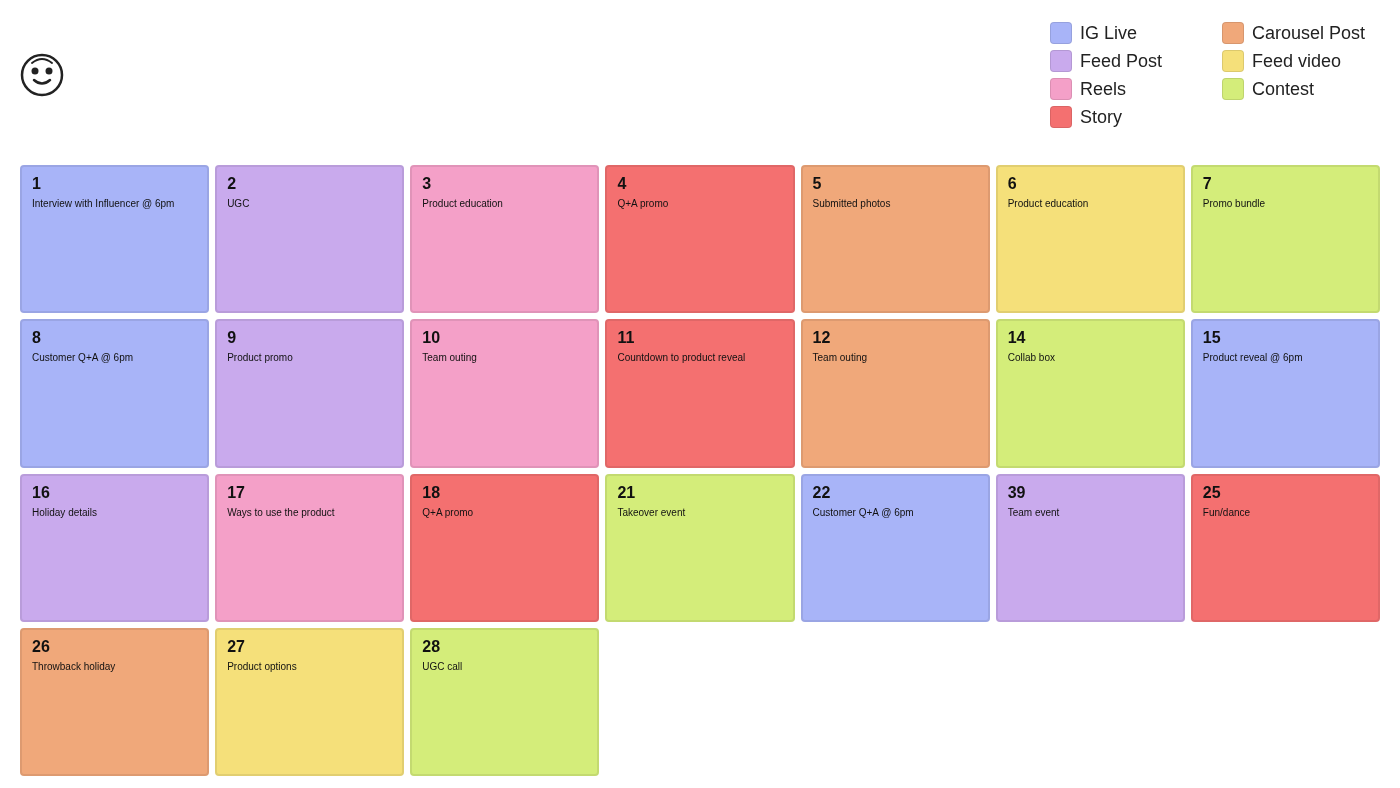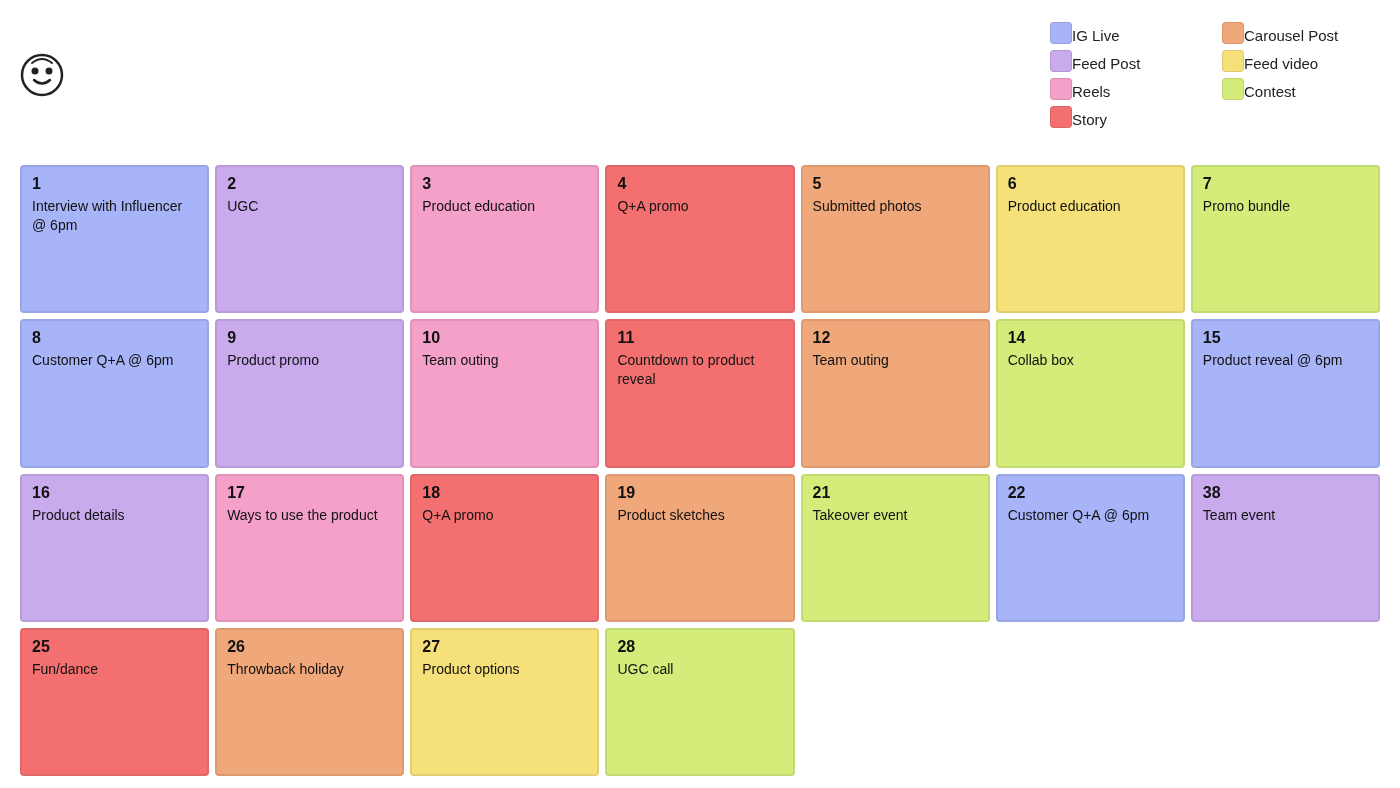--- a/index.html
+++ b/index.html
@@ -65,22 +65,23 @@
       display: grid;
       grid-template-columns: 1fr 1fr;
       grid-template-rows: repeat(3, auto);
       gap: 6px 24px;
       padding: 10px 0;
       min-width: 320px;
     }
 
     .legend-item {
       display: flex;
-      align-items: flex-end;
-      font-size: 15px;
+      align-items: center;
+      gap: 8px;
+      font-size: 18px;
       color: #222;
     }
 
     .legend-color {
       width: 22px;
       height: 22px;
       border-radius: 4px;
       border: 1px solid rgba(0,0,0,0.1);
       flex-shrink: 0;
     }
@@ -112,21 +113,21 @@
     }
 
     .cal-day-num {
       font-size: 16px;
       font-weight: bold;
       color: #111;
       margin-bottom: 4px;
     }
 
     .cal-event {
-      font-size: 14px;
+      font-size: 10px;
       color: #111;
       line-height: 1.35;
     }
 
     
     .color-ig-live     { background-color: #a8b4f8; }
     .color-feed-post   { background-color: #c9aaed; }
     .color-reels       { background-color: #f4a0c8; }
     .color-story       { background-color: #f47070; }
     .color-carousel    { background-color: #f0a87a; }
@@ -251,44 +252,40 @@
       <div class="cal-cell color-contest">
         <div class="cal-day-num">14</div>
         <div class="cal-event">Collab box</div>
       </div>
       <div class="cal-cell color-ig-live">
         <div class="cal-day-num">15</div>
         <div class="cal-event">Product reveal @ 6pm</div>
       </div>
       <div class="cal-cell color-feed-post">
         <div class="cal-day-num">16</div>
-        <div class="cal-event">Product details</div>
+        <div class="cal-event">Holiday details</div>
       </div>
       <div class="cal-cell color-reels">
         <div class="cal-day-num">17</div>
         <div class="cal-event">Ways to use the product</div>
       </div>
       <div class="cal-cell color-story">
         <div class="cal-day-num">18</div>
         <div class="cal-event">Q+A promo</div>
       </div>
-      <div class="cal-cell color-carousel">
-        <div class="cal-day-num">19</div>
-        <div class="cal-event">Product sketches</div>
-      </div>
       <div class="cal-cell color-contest">
         <div class="cal-day-num">21</div>
         <div class="cal-event">Takeover event</div>
       </div>
       <div class="cal-cell color-ig-live">
         <div class="cal-day-num">22</div>
         <div class="cal-event">Customer Q+A @ 6pm</div>
       </div>
       <div class="cal-cell color-feed-post">
-        <div class="cal-day-num">38</div>
+        <div class="cal-day-num">39</div>
         <div class="cal-event">Team event</div>
       </div>
       <div class="cal-cell color-story">
         <div class="cal-day-num">25</div>
         <div class="cal-event">Fun/dance</div>
       </div>
       <div class="cal-cell color-carousel">
         <div class="cal-day-num">26</div>
         <div class="cal-event">Throwback holiday</div>
       </div>

